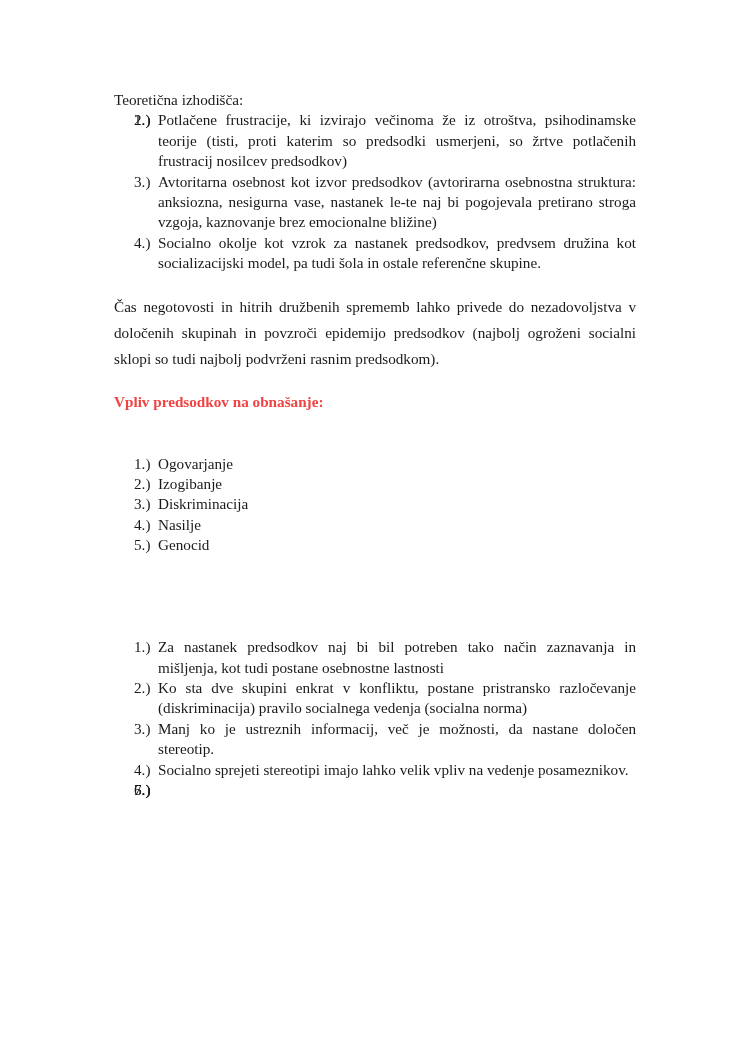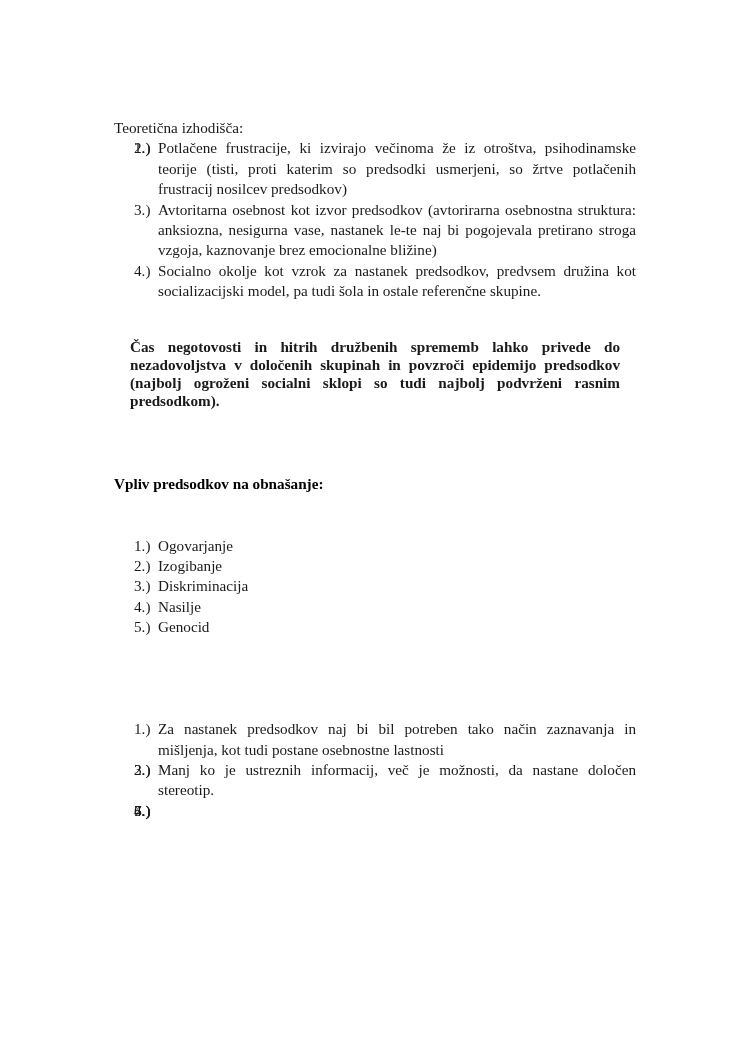--- a/index.html
+++ b/index.html
@@ -1,21 +1,21 @@
 <!DOCTYPE html>
 <html><head>
 <meta charset="utf-8">
 <style>
   html, body { margin: 0; padding: 0; background: #ffffff; }
   body { width: 750px; height: 1061px; position: relative; overflow: hidden;
          font-family: "Liberation Serif", "DejaVu Serif", serif; color: #1a1a1a; font-size: 15.2px; }
   .page { position: absolute; left: 114px; top: 90px; width: 522px; }
-  .line { line-height: 20.4px; margin-top: 28px; }
-  .p { line-height: 18px; text-align: justify; margin: 16px; font-weight: bold; }
-  .blue { color: #000000; }
+  .line { line-height: 20.4px; }
+  .p { line-height: 26px; text-align: justify; margin: 0; }
+  .blue { color: #ef4444; }
   .bold { font-weight: bold; }
   ol.list { list-style: none; margin: 0; padding: 0; }
   ol.list li { position: relative; padding-left: 44px; line-height: 20.4px; text-align: justify; }
   ol.list li .num { position: absolute; left: 20px; top: 0; }
   .gap1 { height: 20.4px; }
   .gap2 { height: 40.8px; }
 </style>
 </head>
 <body>
 
@@ -50,21 +50,21 @@
     <li><span class="num">5.)</span><span>Genocid</span></li>
   </ol>
 
   <div class="gap2"></div>
 
 
   <div class="gap2"></div>
 
   <ol class="list">
     <li><span class="num">1.)</span><span>Za nastanek predsodkov naj bi bil potreben tako način zaznavanja in mišljenja, kot tudi postane osebnostne lastnosti</span></li>
-    <li><span class="num">2.)</span></li>
+    <li><span class="num">2.)</span><span>Ko sta dve skupini enkrat v konfliktu, postane pristransko razločevanje (diskriminacija) pravilo socialnega vedenja (socialna norma)</span></li>
     <li><span class="num">3.)</span><span>Manj ko je ustreznih informacij, več je možnosti, da nastane določen stereotip.</span></li>
-    <li><span class="num">4.)</span></li>
+    <li><span class="num">4.)</span><span>Socialno sprejeti stereotipi imajo lahko velik vpliv na vedenje posameznikov.</span></li>
     <li><span class="num">5.)</span></li>
     <li><span class="num">6.)</span></li>
     <li><span class="num">7.)</span></li>
   </ol>
 
 </div>
 
 </body></html>

